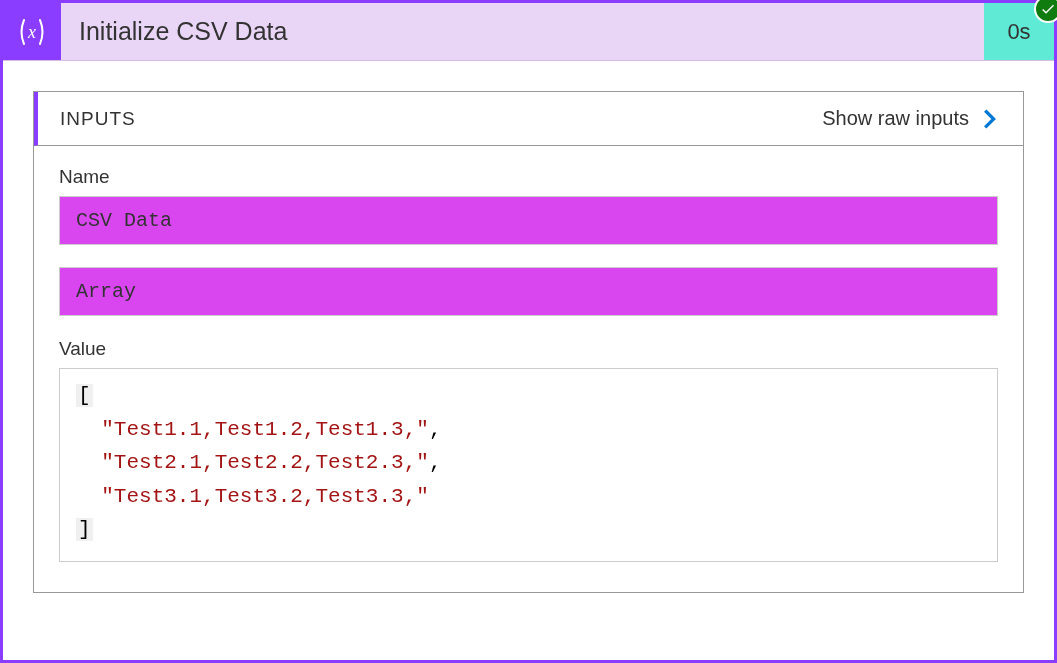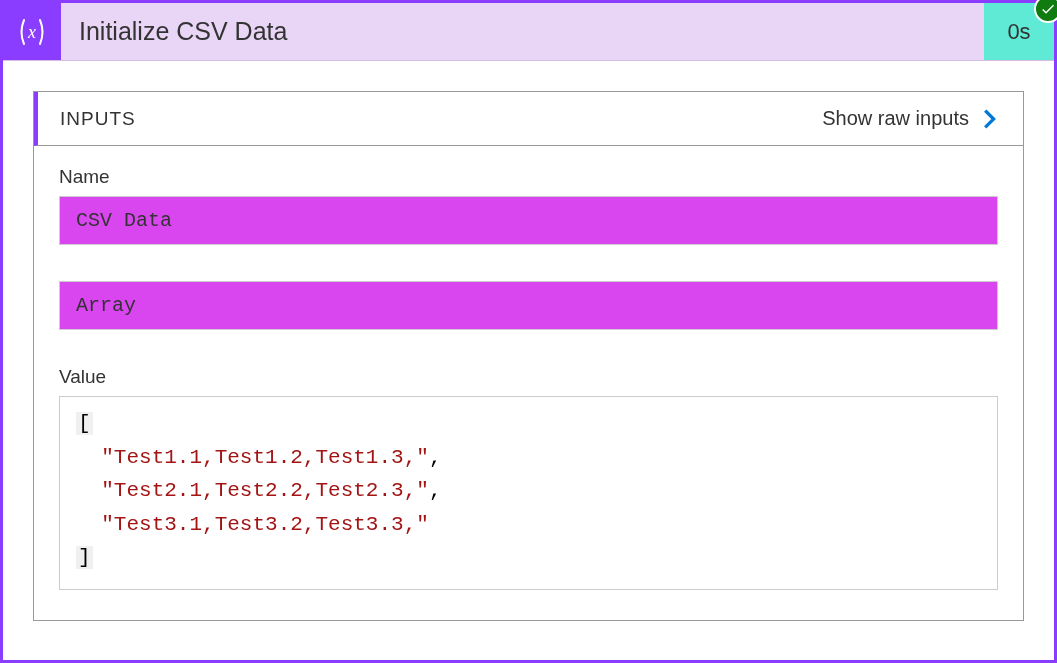--- a/index.html
+++ b/index.html
@@ -125,21 +125,21 @@
       height: 22px;
       fill: #0078D4;
       stroke: #0078D4;
     }
     
     .panel-body {
       padding: 20px 25px 30px 25px;
     }
     
     .field {
-      margin-bottom: 36px;
+      margin-bottom: 22px;
     }
     
     .field:last-child {
       margin-bottom: 0;
     }
     
     .field-label {
       font-size: 19px;
       color: #333;
       margin-bottom: 8px;

